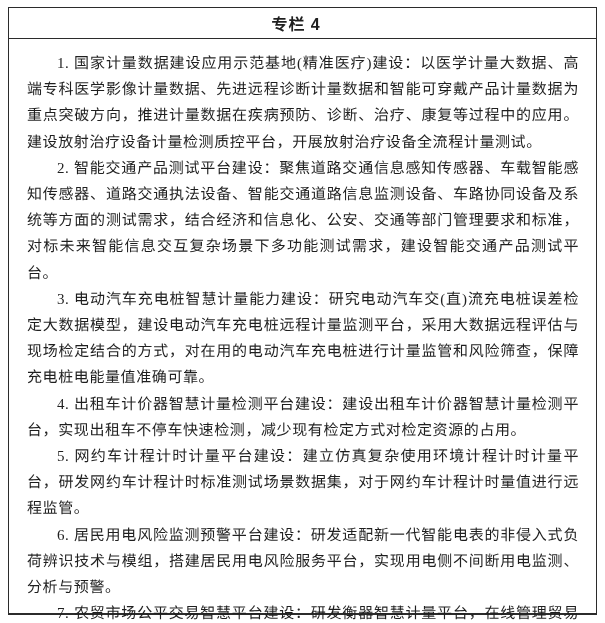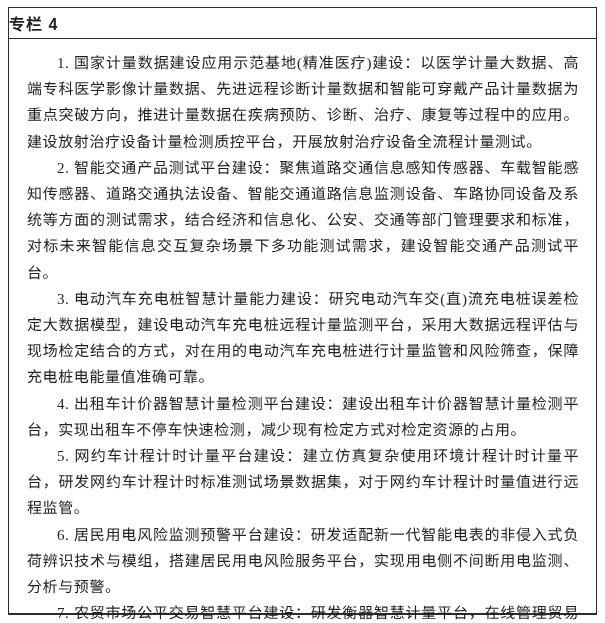--- a/index.html
+++ b/index.html
@@ -30,21 +30,21 @@
     height: 608px;
     border: 1px solid var(--border);
     border-bottom-width: 2px;
     background: var(--bg);
   }
   .panel-title {
     height: 31px;
     border-bottom: 1px solid var(--border);
     display: flex;
     align-items: center;
-    justify-content: flex-start;
+    justify-content: center;
     font-family: "Liberation Sans", "DejaVu Sans", sans-serif;
     font-weight: bold;
     font-size: 16px;
     letter-spacing: 1px;
     color: var(--text);
   }
   .panel-title .title-label {
     margin-right: 0.8em;
   }
   .panel-body {

